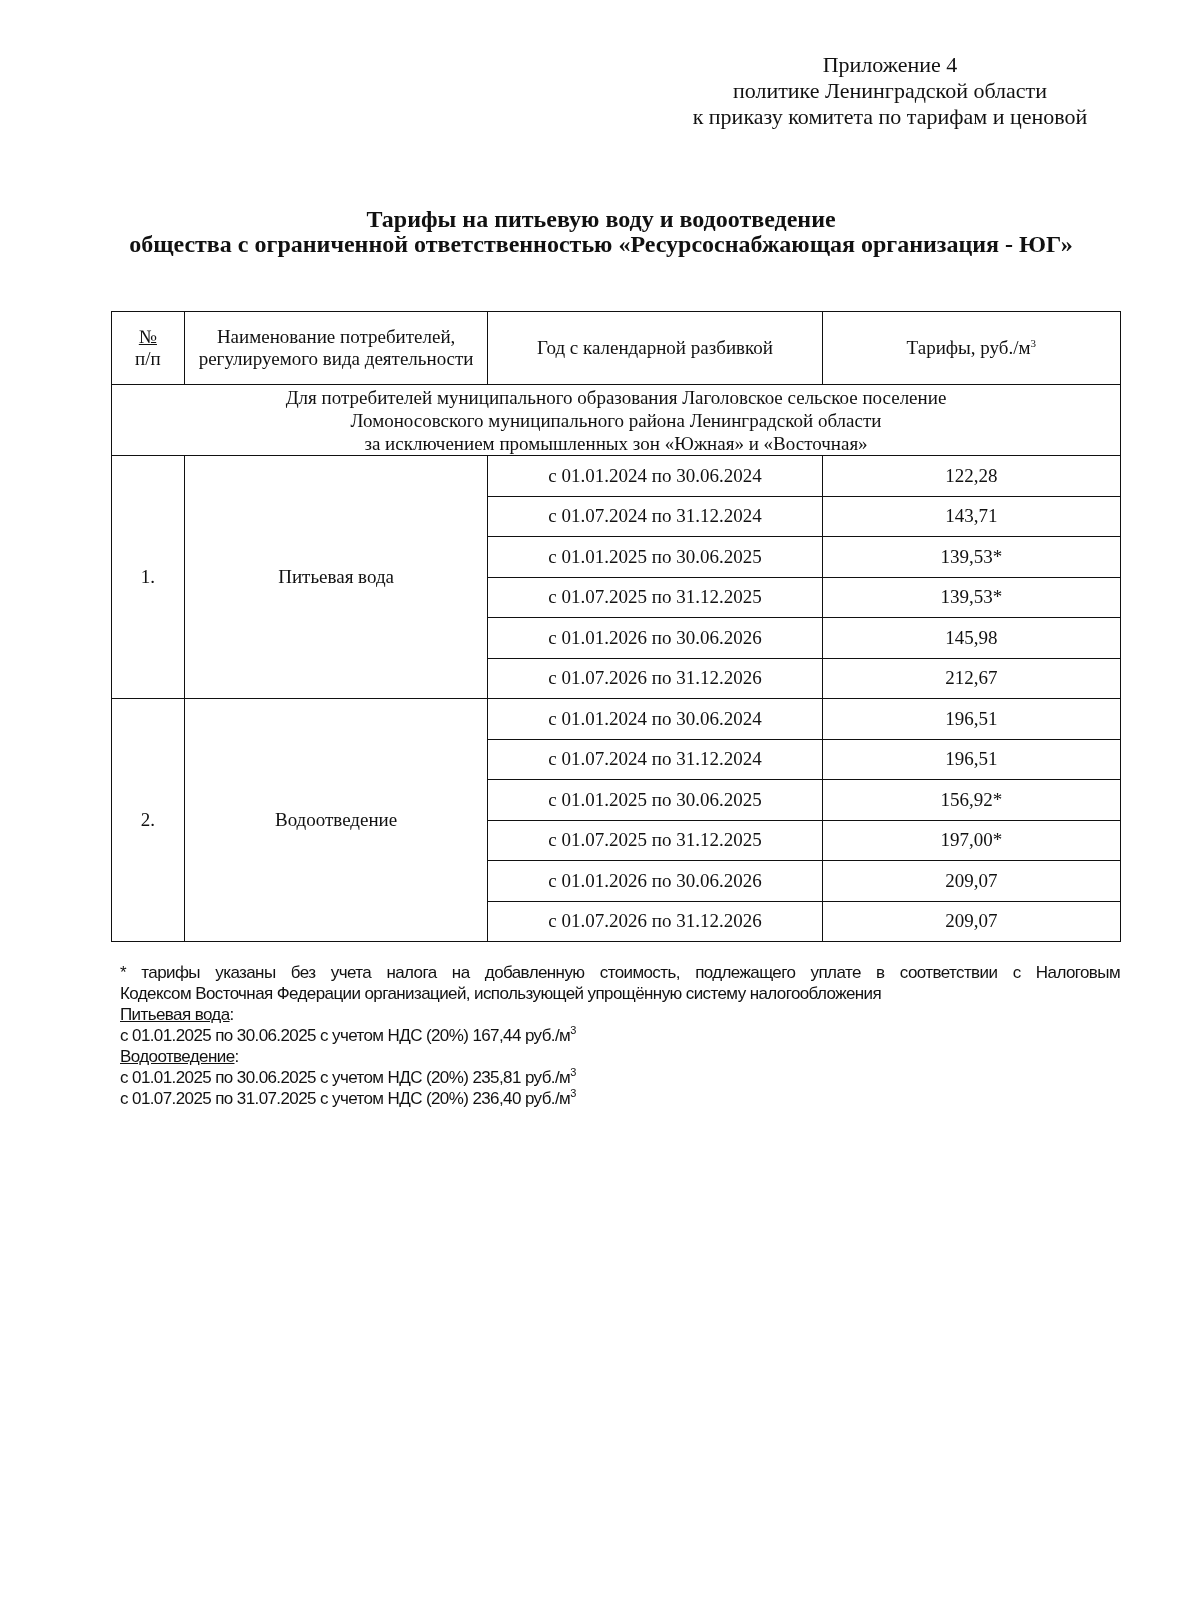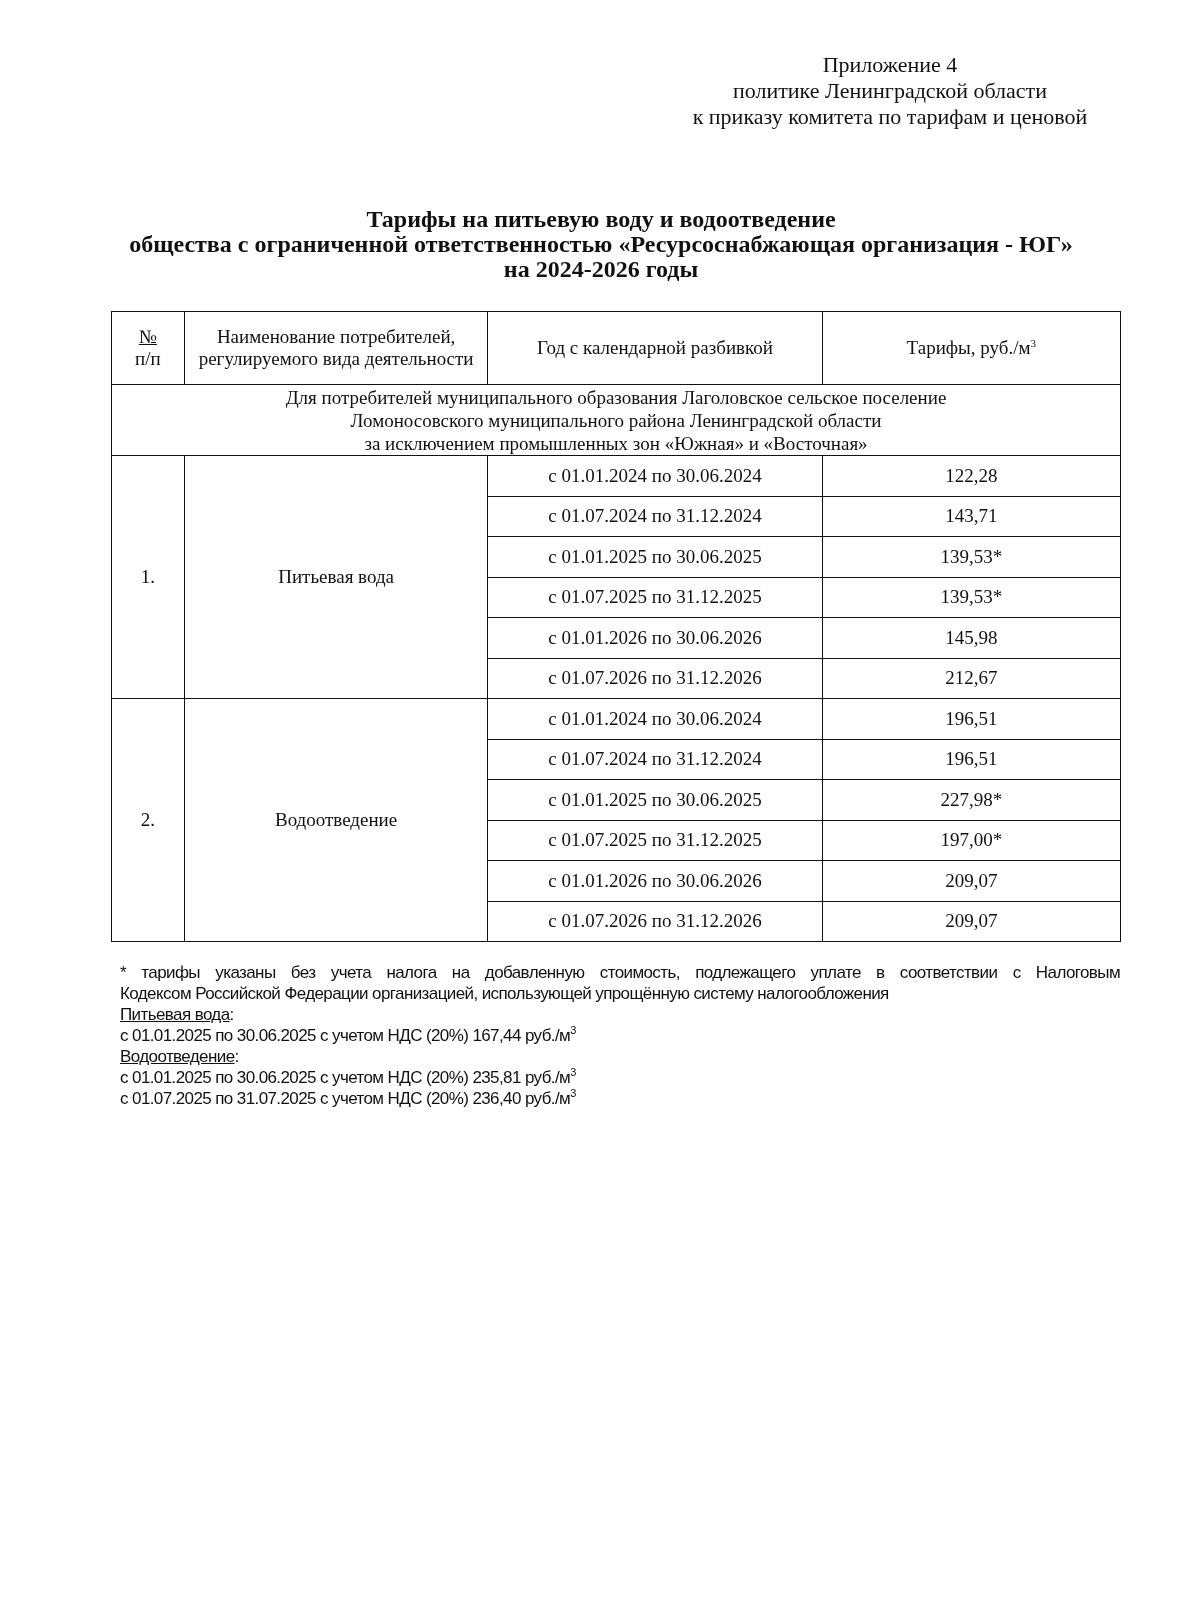--- a/index.html
+++ b/index.html
@@ -29,21 +29,20 @@
 
 <div class="appendix">
   <span class="line">Приложение 4</span>
   <span class="line">политике Ленинградской области</span>
   <span class="line">к приказу комитета по тарифам и ценовой</span>
 </div>
 
 <div class="title">
   <span class="line">Тарифы на питьевую воду и водоотведение</span>
   <span class="line">общества с ограниченной ответственностью «Ресурсоснабжающая организация - ЮГ»</span>
-  <span class="line">на 2024-2026 годы</span>
 </div>
 
 <table class="tariffs">
   <tbody>
       <tr>
     <th class="col-no">
       <span style="text-decoration:underline;">№</span><br>
       <span>п/п</span>
     </th>
     <th class="col-name">Наименование потребителей, регулируемого вида деятельности</th>
@@ -92,38 +91,38 @@
     <td rowspan="6">Водоотведение</td>
     <td>с 01.01.2024 по 30.06.2024</td>
     <td>196,51</td>
   </tr>
   <tr class="data">
     <td>с 01.07.2024 по 31.12.2024</td>
     <td>196,51</td>
   </tr>
   <tr class="data">
     <td>с 01.01.2025 по 30.06.2025</td>
-    <td>227,98*</td>
+    <td>156,92*</td>
   </tr>
   <tr class="data">
     <td>с 01.07.2025 по 31.12.2025</td>
     <td>197,00*</td>
   </tr>
   <tr class="data">
     <td>с 01.01.2026 по 30.06.2026</td>
     <td>209,07</td>
   </tr>
   <tr class="data">
     <td>с 01.07.2026 по 31.12.2026</td>
     <td>209,07</td>
   </tr>
 </tbody>
   </table>
 
 <div class="notes">
   <span class="line justify">* тарифы указаны без учета налога на добавленную стоимость, подлежащего уплате в соответствии с Налоговым</span>
-  <span class="line">Кодексом Российской Федерации организацией, использующей упрощённую систему налогообложения</span>
+  <span class="line">Кодексом Восточная Федерации организацией, использующей упрощённую систему налогообложения</span>
   <span class="line"><span class="u">Питьевая вода</span><span>:</span></span>
   <span class="line"><span>с 01.01.2025 по 30.06.2025 с учетом НДС (20%) 167,44 руб./м</span><sup>3</sup></span>
   <span class="line"><span class="u">Водоотведение</span><span>:</span></span>
   <span class="line"><span>с 01.01.2025 по 30.06.2025 с учетом НДС (20%) 235,81 руб./м</span><sup>3</sup></span>
   <span class="line"><span>с 01.07.2025 по 31.07.2025 с учетом НДС (20%) 236,40 руб./м</span><sup>3</sup></span>
 </div>
 
 </body></html>

